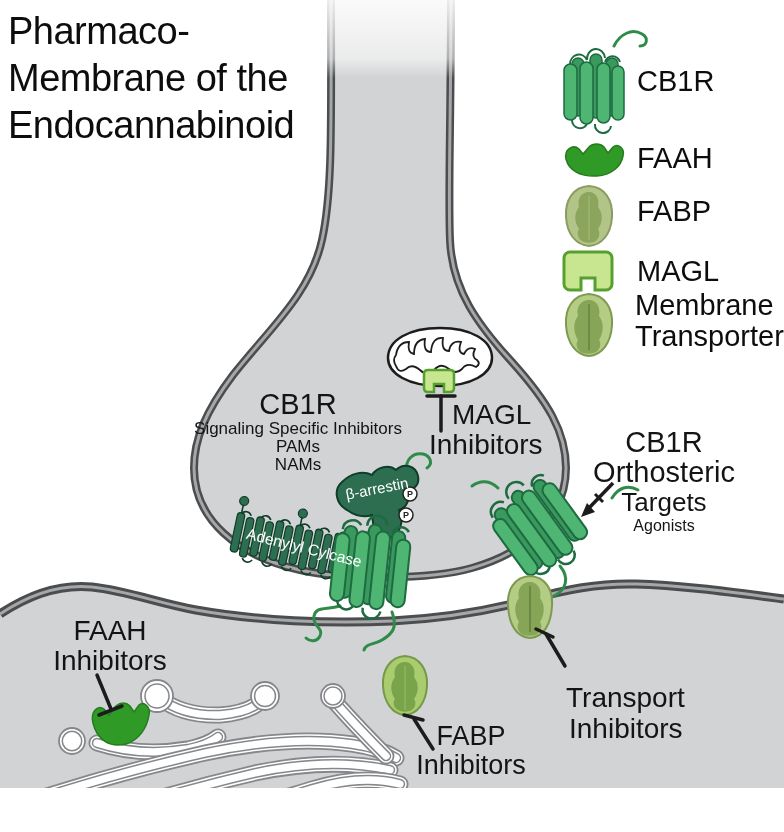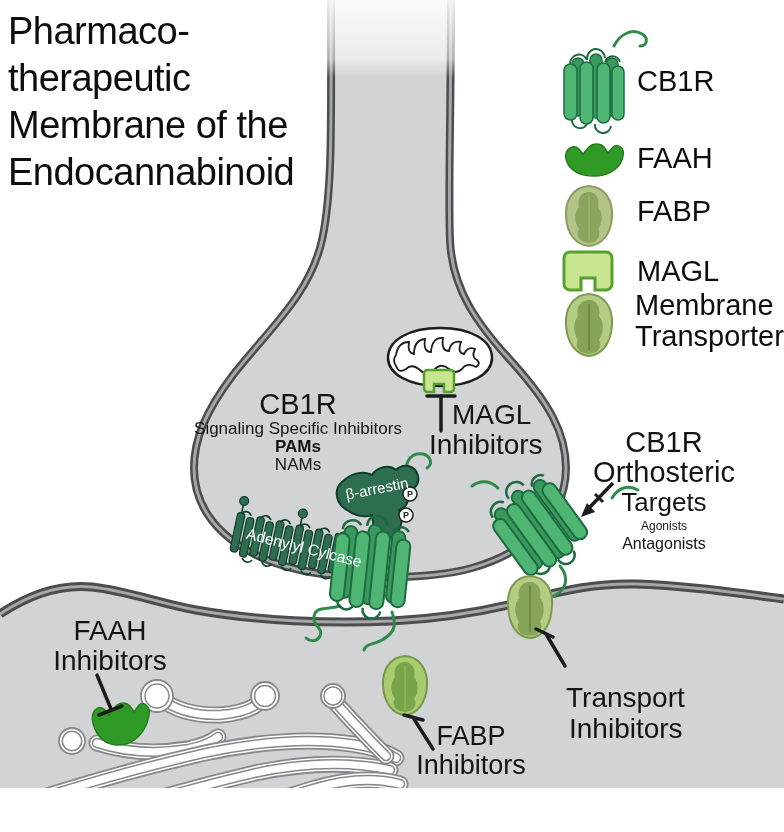--- a/index.html
+++ b/index.html
@@ -307,50 +307,48 @@
              C565,308 573,295 589,294 Z" fill="#b5cc85" stroke="#7d9a50" stroke-width="2"></path>
     <path d="M589,300 C597,300 601,308 599,316 C604,322 604,332 599,340 C602,344 600,351 594,353
              C590,354 586,354 583,353 C577,351 575,344 578,340 C573,332 573,322 578,316
              C576,308 580,300 589,300 Z" fill="#87a557"></path>
     <path d="M589,304 V350" stroke="#6d8845" stroke-width="1.8" fill="none"></path>
   </g>
 </svg>
 
   <div class="abs title" style="left:8px;top:8px;">
     <div>Pharmaco-</div>
-    <div>therapeutic</div>
     <div>Membrane of the</div>
     <div>Endocannabinoid</div>
   </div>
 
   <div class="abs legend-label" style="left:637px;top:66px;">CB1R</div>
   <div class="abs legend-label" style="left:637px;top:143px;">FAAH</div>
   <div class="abs legend-label" style="left:637px;top:196px;">FABP</div>
   <div class="abs legend-label" style="left:637px;top:256px;">MAGL</div>
   <div class="abs legend-label" style="left:635px;top:290px;">
     <div>Membrane</div>
     <div>Transporter</div>
   </div>
 
   <div class="abs ann ann-main" style="left:452px;top:400px;">MAGL</div>
   <div class="abs ann ann-main" style="left:429px;top:430px;">Inhibitors</div>
 
   <div class="abs center" style="left:178px;top:389px;width:240px;">
     <div class="ann" style="font-size:29px;line-height:31px;">CB1R</div>
     <div class="ann" style="font-size:17px;line-height:18px;">Signaling Specific Inhibitors</div>
-    <div class="ann" style="font-size:17px;line-height:18px;font-weight:bold;">PAMs</div>
+    <div class="ann" style="font-size:17px;line-height:18px;">PAMs</div>
     <div class="ann" style="font-size:17px;line-height:18px;">NAMs</div>
   </div>
 
   <div class="abs center" style="left:586px;top:427px;width:156px;">
     <div class="ann" style="font-size:29px;line-height:30px;">CB1R</div>
     <div class="ann" style="font-size:29px;line-height:30px;">Orthosteric</div>
     <div class="ann" style="font-size:26px;line-height:30px;">Targets</div>
-    <div class="ann" style="font-size:12px;line-height:18px;">Agonists</div>
-    <div class="ann" style="font-size:16px;line-height:18px;">Antagonists</div>
+    <div class="ann" style="font-size:16px;line-height:18px;">Agonists</div>
   </div>
 
   <div class="abs center" style="left:35px;top:616px;width:150px;">
     <div class="ann ann-main">FAAH</div>
     <div class="ann ann-main">Inhibitors</div>
   </div>
 
   <div class="abs center" style="left:402px;top:722px;width:138px;">
     <div class="ann" style="font-size:27px;line-height:29px;">FABP</div>
     <div class="ann" style="font-size:27px;line-height:29px;">Inhibitors</div>

